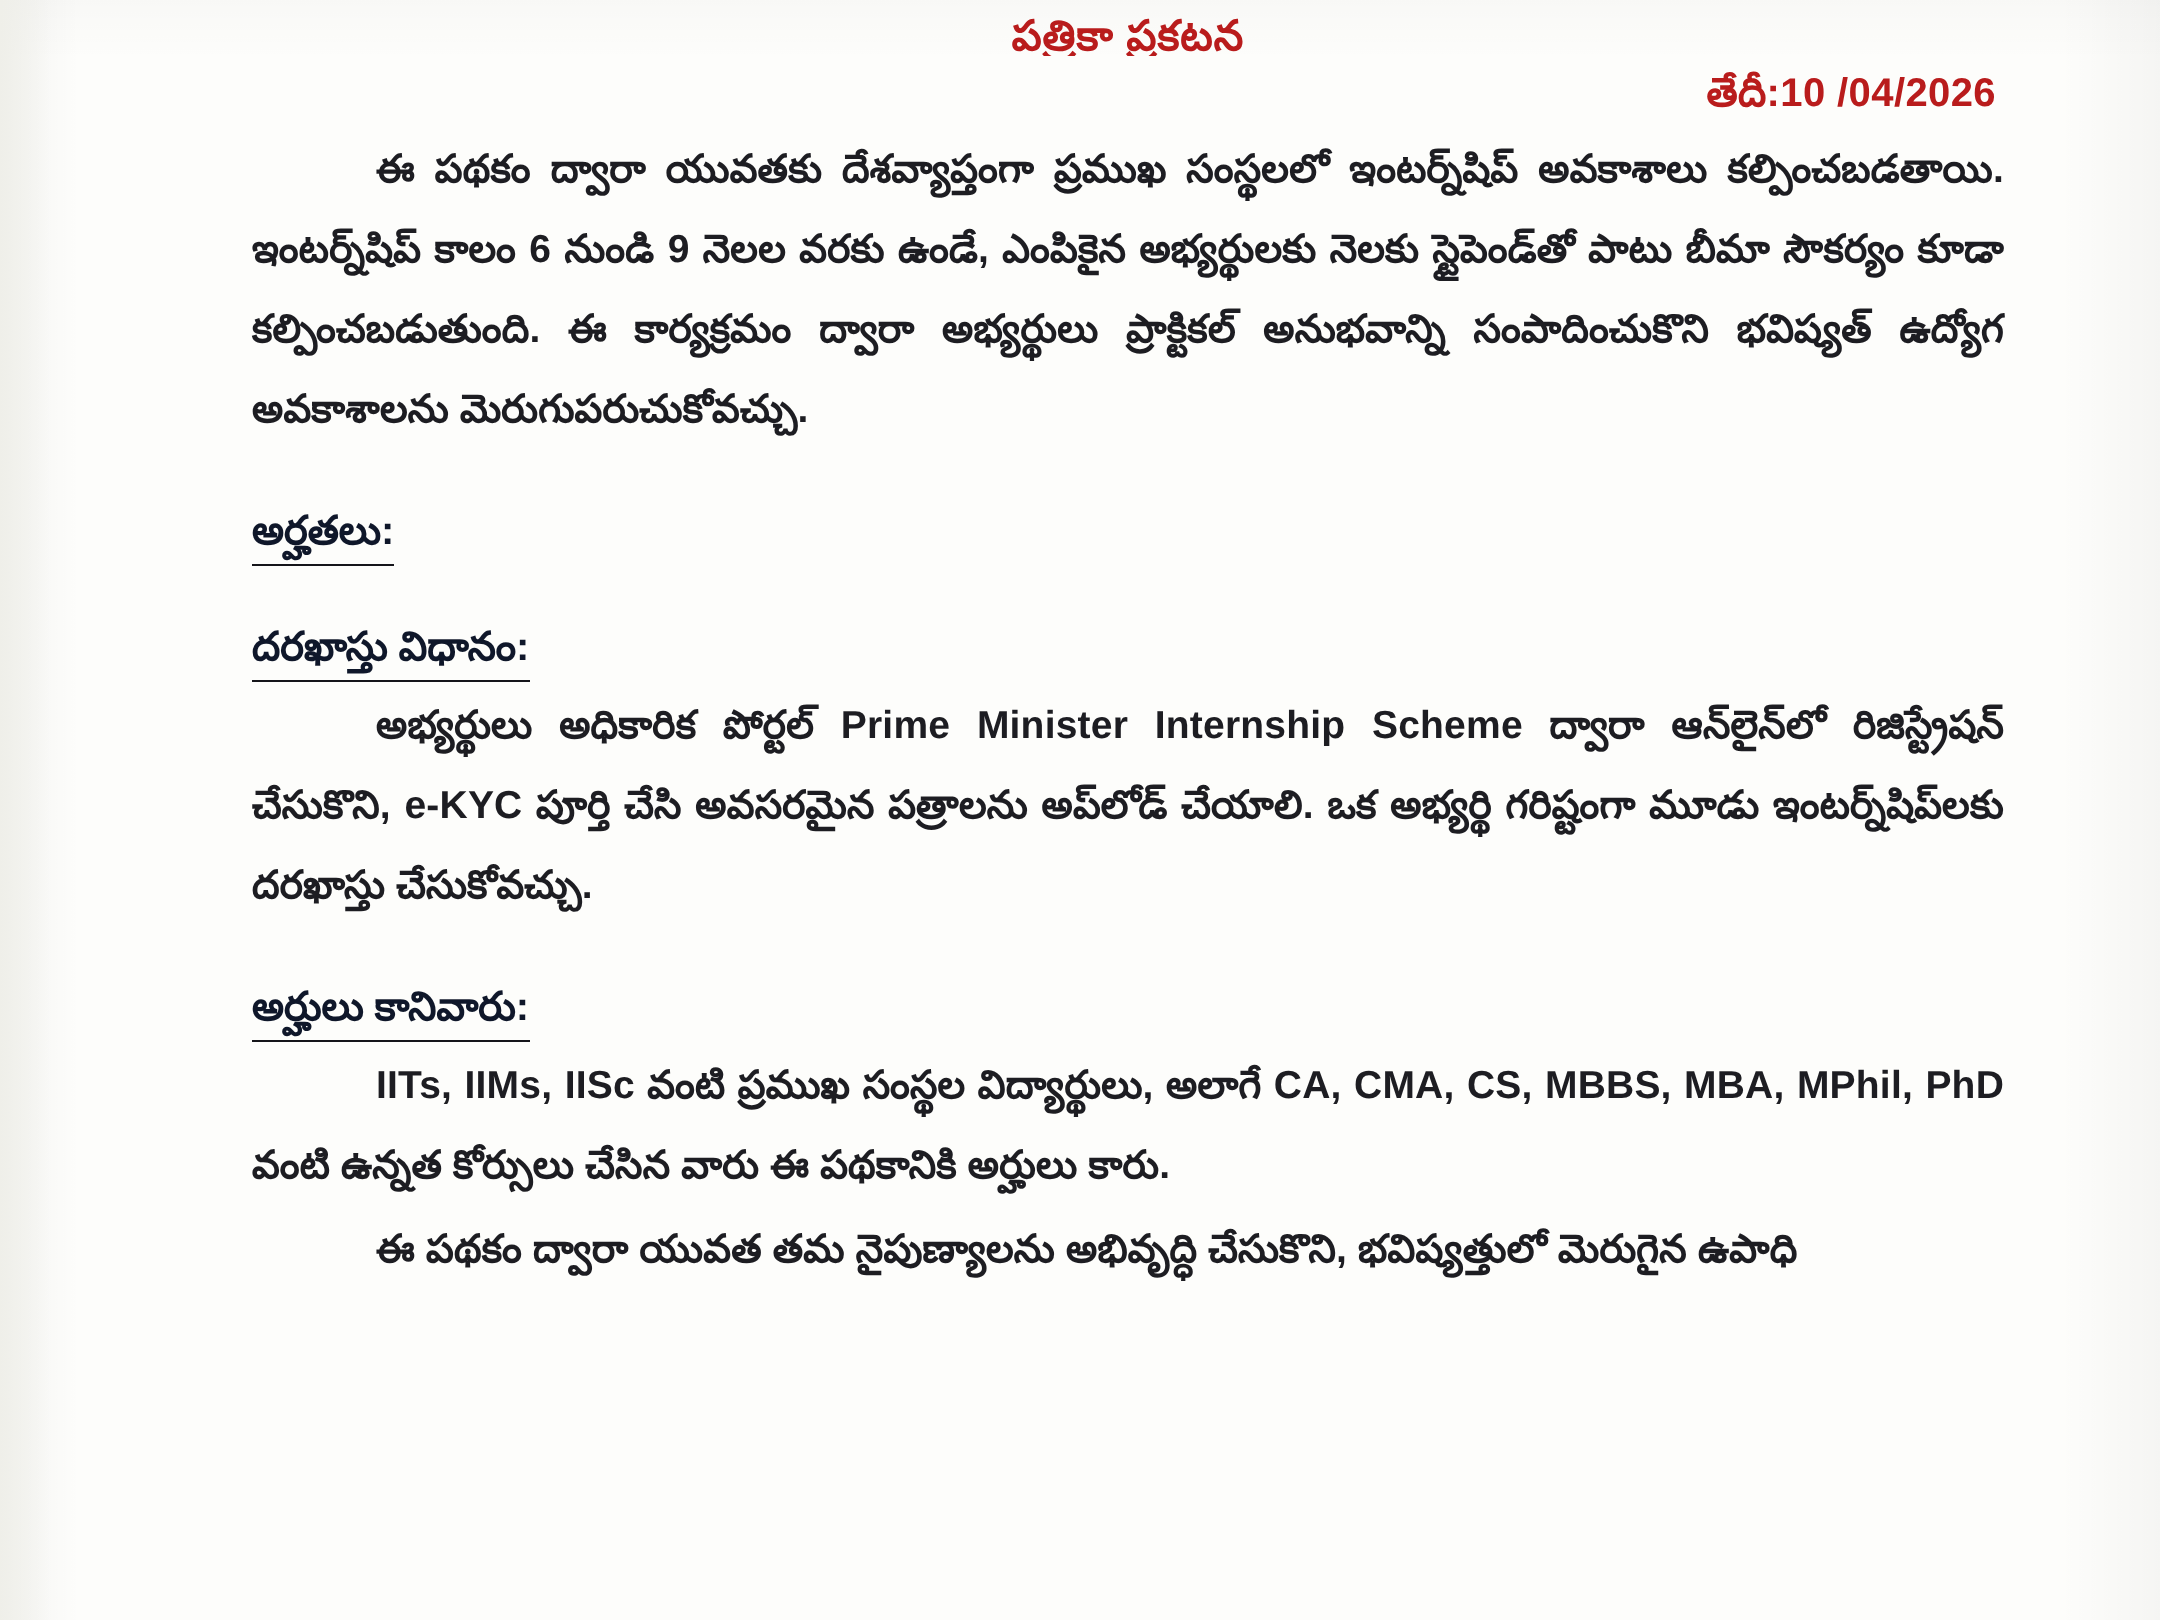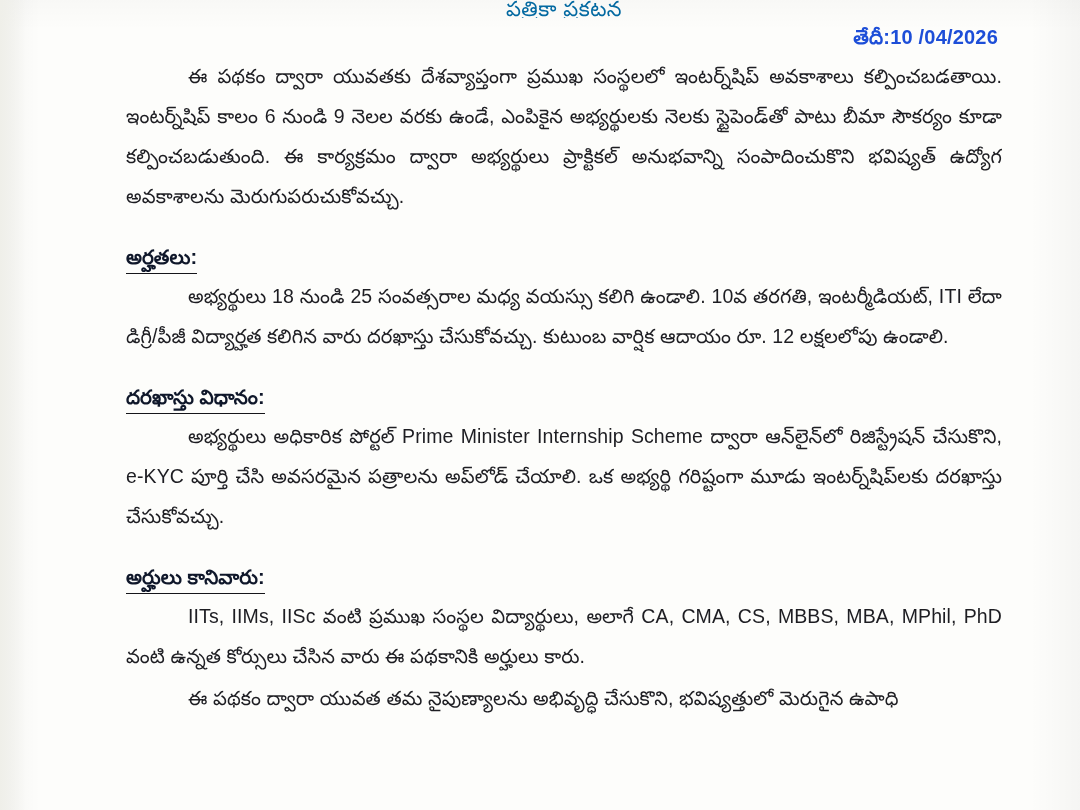--- a/index.html
+++ b/index.html
@@ -35,51 +35,53 @@
   }
   .content {
     position: relative;
     z-index: 2;
     padding: 0 78px 0 126px;
   }
 
   .header-line {
     text-align: center;
     font-size: 21px;
-    color: #0369a1;
+    color: #b91c1c;
     letter-spacing: 0.5px;
-    padding-top: 0;
+    padding-top: 10px;
     height: 18px;
     overflow: hidden;
     line-height: 18px;
+    font-weight: bold;
   }
   .date-line {
     text-align: right;
     font-size: 20px;
     font-weight: 700;
-    color: #1d4ed8;
+    color: #b91c1c;
     margin-top: 8px;
     margin-right: 4px;
     letter-spacing: 0.2px;
   }
 
   p.para {
     font-size: 19.5px;
     line-height: 40px;
     text-align: justify;
     text-justify: inter-word;
     margin: 10px 0 0 0;
     color: #1d1d22;
     letter-spacing: 0.1px;
   }
   p.para.indent {
     text-indent: 62px;
   }
   p.para.tight {
     margin-top: 2px;
+    font-weight: bold;
   }
 
   .section-head {
     font-size: 20px;
     font-weight: 700;
     color: #0f172a;
     margin: 14px 0 0 0;
     display: inline-block;
     border-bottom: 1.6px solid #15151a;
     padding-bottom: 1px;
@@ -114,21 +116,20 @@
 
     <div class="header-line">పత్రికా ప్రకటన</div>
 
     <div class="date-line">తేదీ:10 /04/2026</div>
 
 
     <p class="para indent tight">ఈ పథకం ద్వారా యువతకు దేశవ్యాప్తంగా ప్రముఖ సంస్థలలో ఇంటర్న్‌షిప్ అవకాశాలు కల్పించబడతాయి. ఇంటర్న్‌షిప్ కాలం 6 నుండి 9 నెలల వరకు ఉండే, ఎంపికైన అభ్యర్థులకు నెలకు స్టైపెండ్‌తో పాటు బీమా సౌకర్యం కూడా కల్పించబడుతుంది. ఈ కార్యక్రమం ద్వారా అభ్యర్థులు ప్రాక్టికల్ అనుభవాన్ని సంపాదించుకొని భవిష్యత్ ఉద్యోగ అవకాశాలను మెరుగుపరుచుకోవచ్చు.</p>
 
     <div class="section-head-wrap">
       <div class="section-head">అర్హతలు:</div>
-      <p class="para indent tight">అభ్యర్థులు 18 నుండి 25 సంవత్సరాల మధ్య వయస్సు కలిగి ఉండాలి. 10వ తరగతి, ఇంటర్మీడియట్, ITI లేదా డిగ్రీ/పీజీ విద్యార్హత కలిగిన వారు దరఖాస్తు చేసుకోవచ్చు. కుటుంబ వార్షిక ఆదాయం రూ. 12 లక్షలలోపు ఉండాలి.</p>
     </div>
 
     <div class="section-head-wrap">
       <div class="section-head">దరఖాస్తు విధానం:</div>
       <p class="para indent tight">అభ్యర్థులు అధికారిక పోర్టల్ Prime Minister Internship Scheme ద్వారా ఆన్‌లైన్‌లో రిజిస్ట్రేషన్ చేసుకొని, e-KYC పూర్తి చేసి అవసరమైన పత్రాలను అప్‌లోడ్ చేయాలి. ఒక అభ్యర్థి గరిష్టంగా మూడు ఇంటర్న్‌షిప్‌లకు దరఖాస్తు చేసుకోవచ్చు.</p>
     </div>
 
     <div class="section-head-wrap">
       <div class="section-head">అర్హులు కానివారు:</div>
       <p class="para indent tight">IITs, IIMs, IISc వంటి ప్రముఖ సంస్థల విద్యార్థులు, అలాగే CA, CMA, CS, MBBS, MBA, MPhil, PhD వంటి ఉన్నత కోర్సులు చేసిన వారు ఈ పథకానికి అర్హులు కారు.</p>

